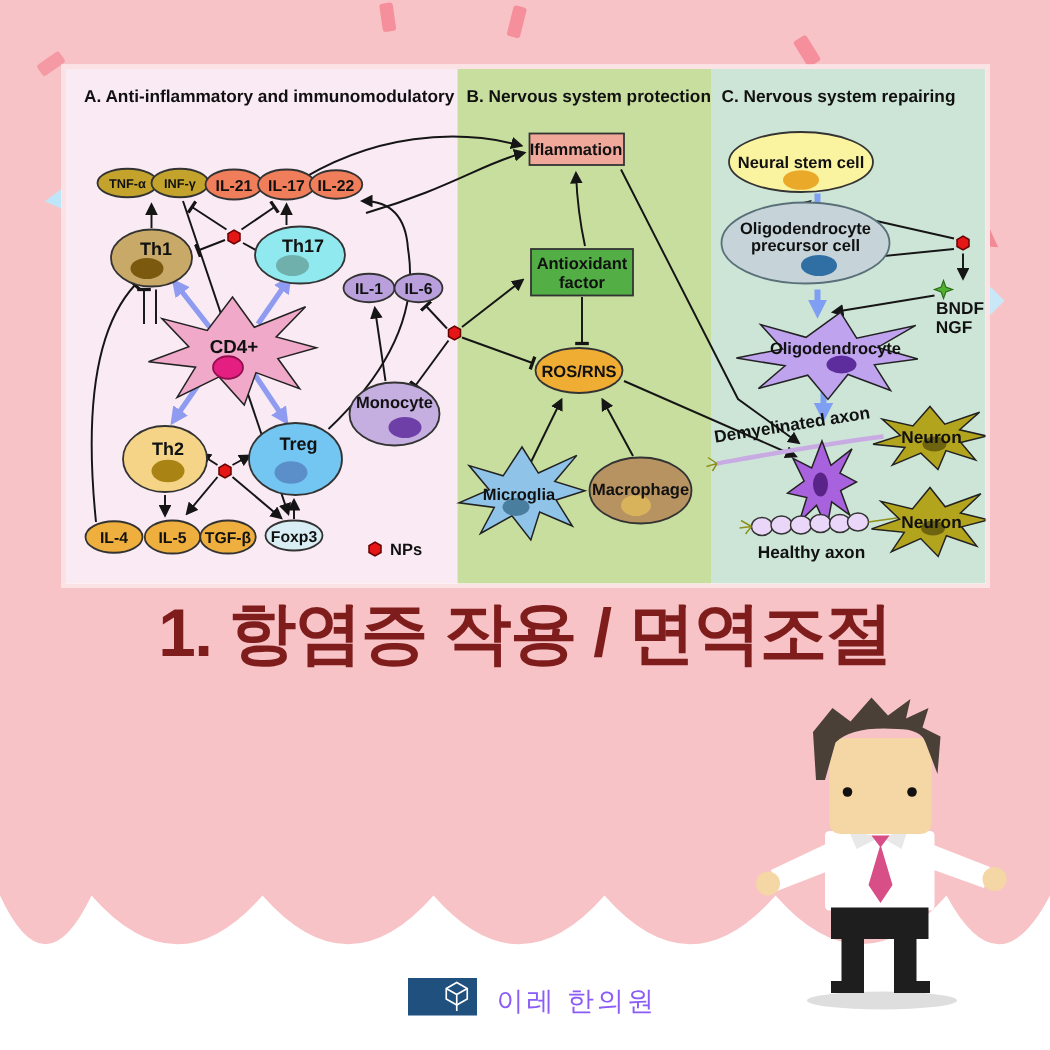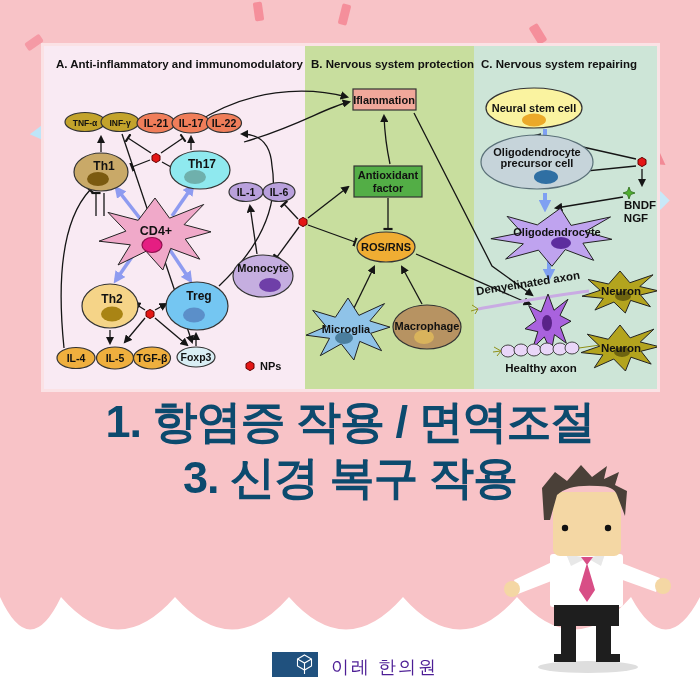--- a/index.html
+++ b/index.html
@@ -15,28 +15,28 @@
   .c4{left:533px;top:24px;width:10px;height:20px;background:#F58F9B;transform:rotate(-32deg);border-radius:2px;}
   .c5{left:32px;top:124px;width:0;height:0;border-left:8px solid transparent;border-right:8px solid transparent;border-bottom:14px solid #BEE5F8;transform:rotate(24deg);}
   .c6{left:650px;top:150px;width:0;height:0;border-top:10px solid transparent;border-bottom:10px solid transparent;border-left:17px solid #F28A96;transform:rotate(35deg);}
   .c7{left:654px;top:194px;width:13px;height:13px;background:#C8E8F8;transform:rotate(45deg);}
   
   .figure{position:absolute;left:41px;top:27px;width:613px;height:343px;border:3px solid #FBE2E5;background:#fff;margin-top:16px;}
   .figure svg{display:block;}
   .svglabel{font-family:"Liberation Sans",sans-serif;font-weight:bold;fill:#111;}
   
   .headline{position:absolute;left:0;top:394px;width:700px;text-align:center;z-index:2;
-            color:#0c4a6e;font-weight:800;font-size:45px;line-height:56px;letter-spacing:-1px;
+            color:#7f1d1d;font-weight:800;font-size:45px;line-height:56px;letter-spacing:-1px;
             font-family:"Liberation Sans",sans-serif;}
   
   .man{position:absolute;left:498px;top:462px;z-index:3;}
   
   .logo-box{position:absolute;left:272px;top:652px;width:46px;height:25px;background:#20517E;z-index:2;}
   .logo-box svg{position:absolute;right:5px;top:2px;}
-  .clinic{position:absolute;left:331px;top:655px;font-size:18px;color:#4c1d95;letter-spacing:2px;
+  .clinic{position:absolute;left:331px;top:655px;font-size:18px;color:#8b5cf6;letter-spacing:2px;
           font-family:"Liberation Sans",sans-serif;z-index:2;}
 </style>
 </head>
 <body>
 
 <div class="page">
   <div class="pink-bg"></div>
 
   <div class="conf c1"></div>
   <div class="conf c2"></div>
@@ -232,21 +232,20 @@
         <text x="484" y="241" font-size="11.5" transform="rotate(-9 484 237)">Demyelinated axon</text>
         <text x="577" y="249" font-size="11.5">Neuron</text>
         <text x="577" y="306" font-size="11.5">Neuron</text>
         <text x="497" y="326" font-size="11.5">Healthy axon</text>
       </g>
     </svg>
   </div>
 
   <div class="headline">
     <div>1. 항염증 작용 / 면역조절</div>
-    <div>3. 신경 복구 작용</div>
   </div>
 
   <svg class="scallop" viewBox="0 0 700 120">
     <path d="M0,0 H700 V17 Q666,82 631,17 Q574,82 517,17 Q460,82 403,17 Q346,82 289,17 Q232,82 175,17 Q118,82 61,17 Q30,82 0,17 Z" fill="#F8C3C7"></path>
   </svg>
 
   <svg class="man" width="190" height="215" viewBox="0 0 190 215">
     <ellipse cx="90" cy="205" rx="50" ry="6" fill="#DEDEDE"></ellipse>
     <path d="M54,100 L16,118 L20,132 L56,118 Z" fill="#FFFFFF"></path>
     <path d="M121,100 L162,116 L158,130 L119,116 Z" fill="#FFFFFF"></path>

